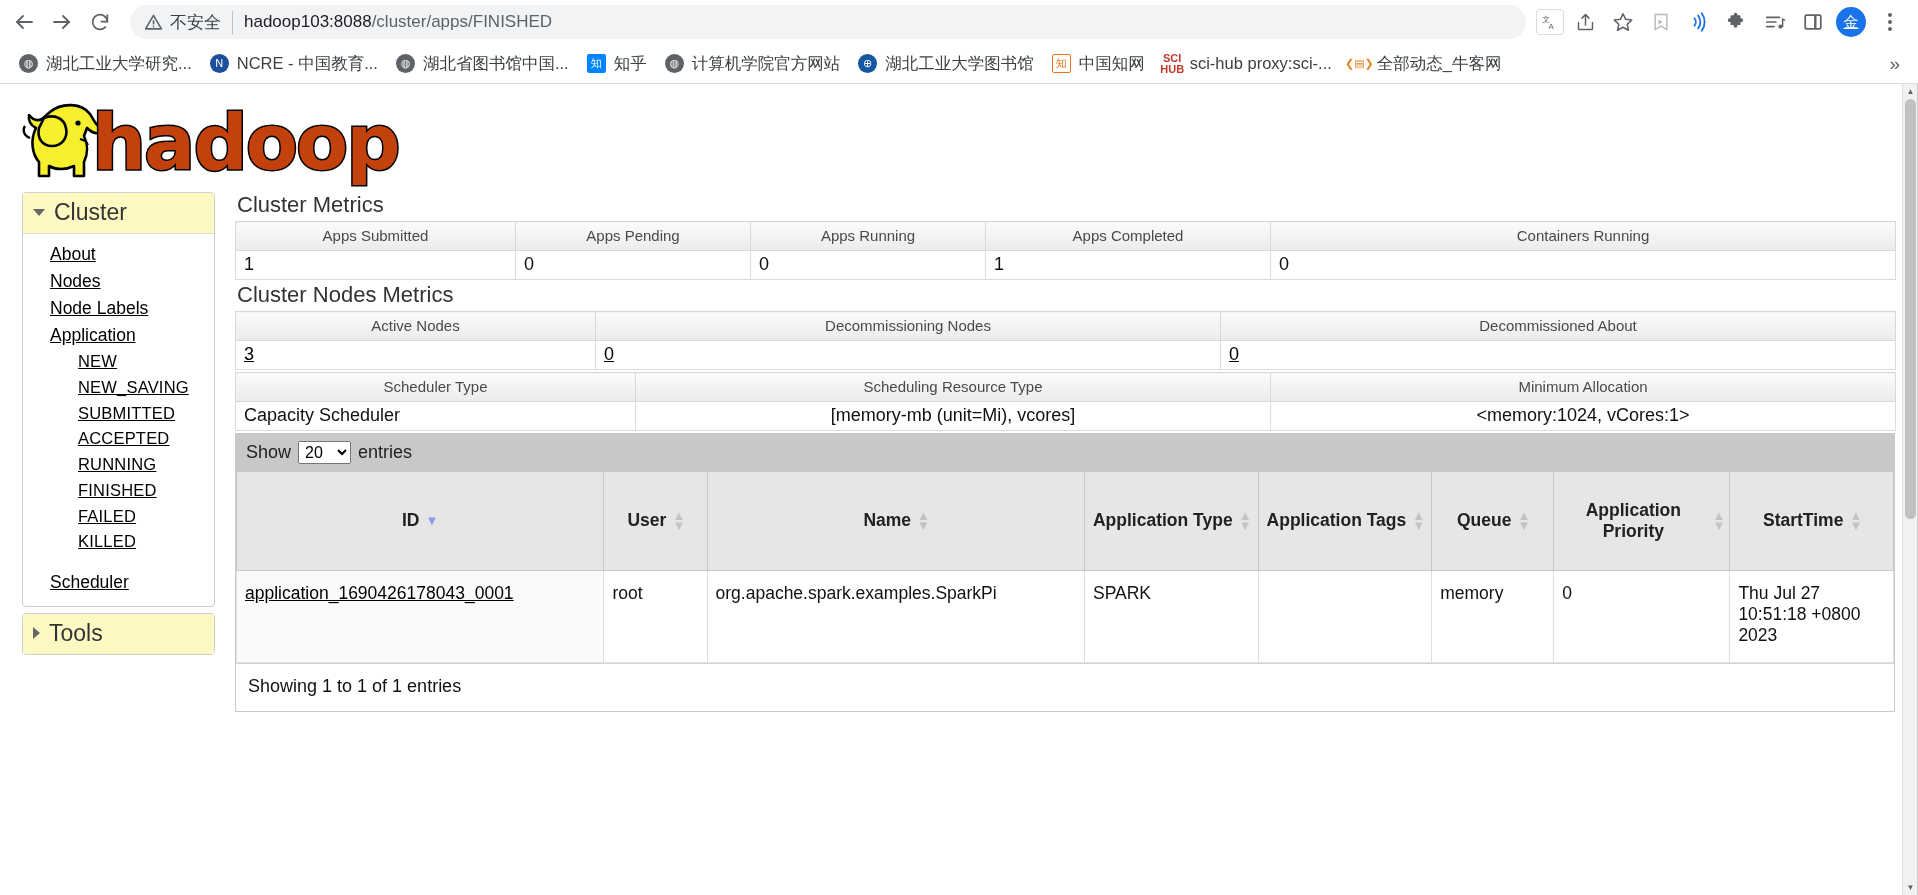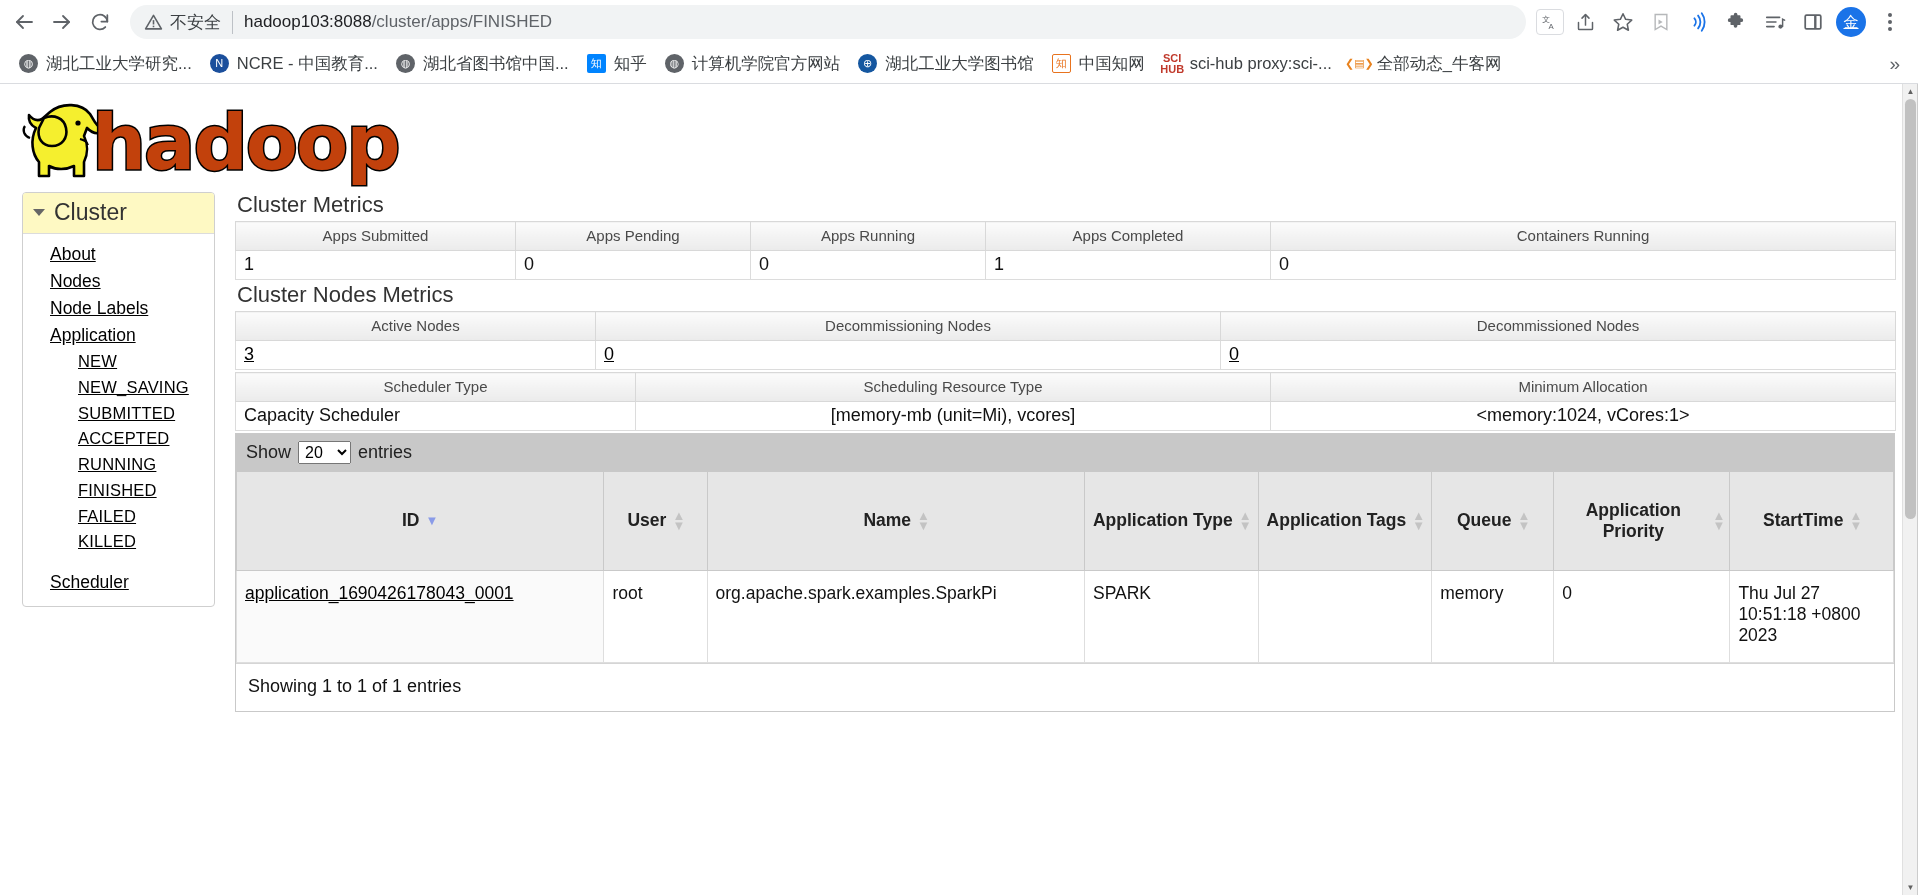--- a/index.html
+++ b/index.html
@@ -443,20 +443,26 @@
               <a class="nav-link sub">ACCEPTED</a>
               <a class="nav-link sub">RUNNING</a>
               <a class="nav-link sub">FINISHED</a>
               <a class="nav-link sub">FAILED</a>
               <a class="nav-link sub">KILLED</a>
 
               <a class="nav-link spaced">Scheduler</a>
             </div>
           </div>
 
+          <div class="panel">
+            <div class="panel-head collapsed">
+              <span class="caret-right"></span>
+              <span>Tools</span>
+            </div>
+          </div>
         </div>
 
         <div class="main">
 
           <div class="sec-title">Cluster Metrics</div>
           <table class="metrics">
             <colgroup>
                 <col style="width:280px">
                 <col style="width:235px">
                 <col style="width:235px">
@@ -487,21 +493,21 @@
           <table class="metrics">
             <colgroup>
                 <col style="width:360px">
                 <col style="width:625px">
                 <col style="width:675px">
               </colgroup>
             <thead>
                 <tr>
               <th>Active Nodes</th>
               <th>Decommissioning Nodes</th>
-              <th>Decommissioned Nodes</th>
+              <th>Decommissioned About</th>
             </tr>
               </thead>
             <tbody>
                 <tr>
               <td><a>3</a></td>
               <td><a>0</a></td>
               <td><a>0</a></td>
             </tr>
               </tbody>
           </table>

